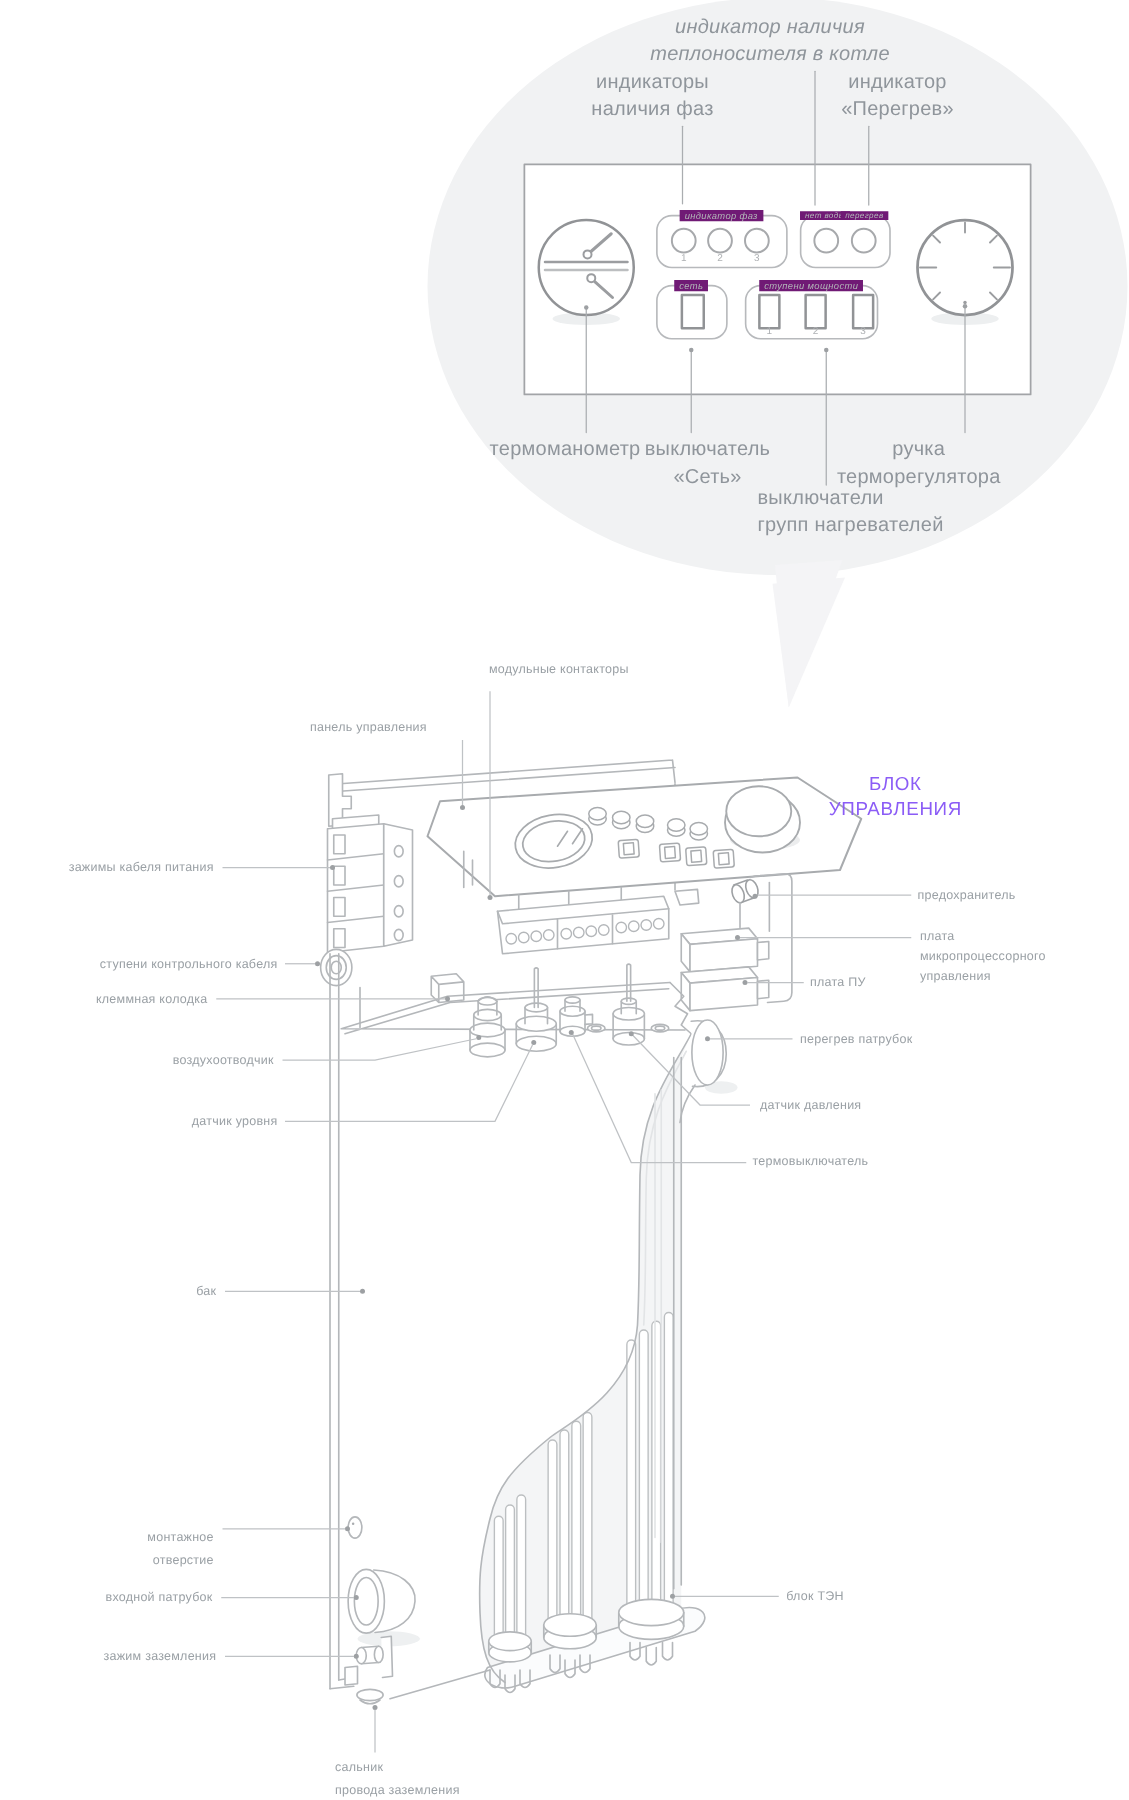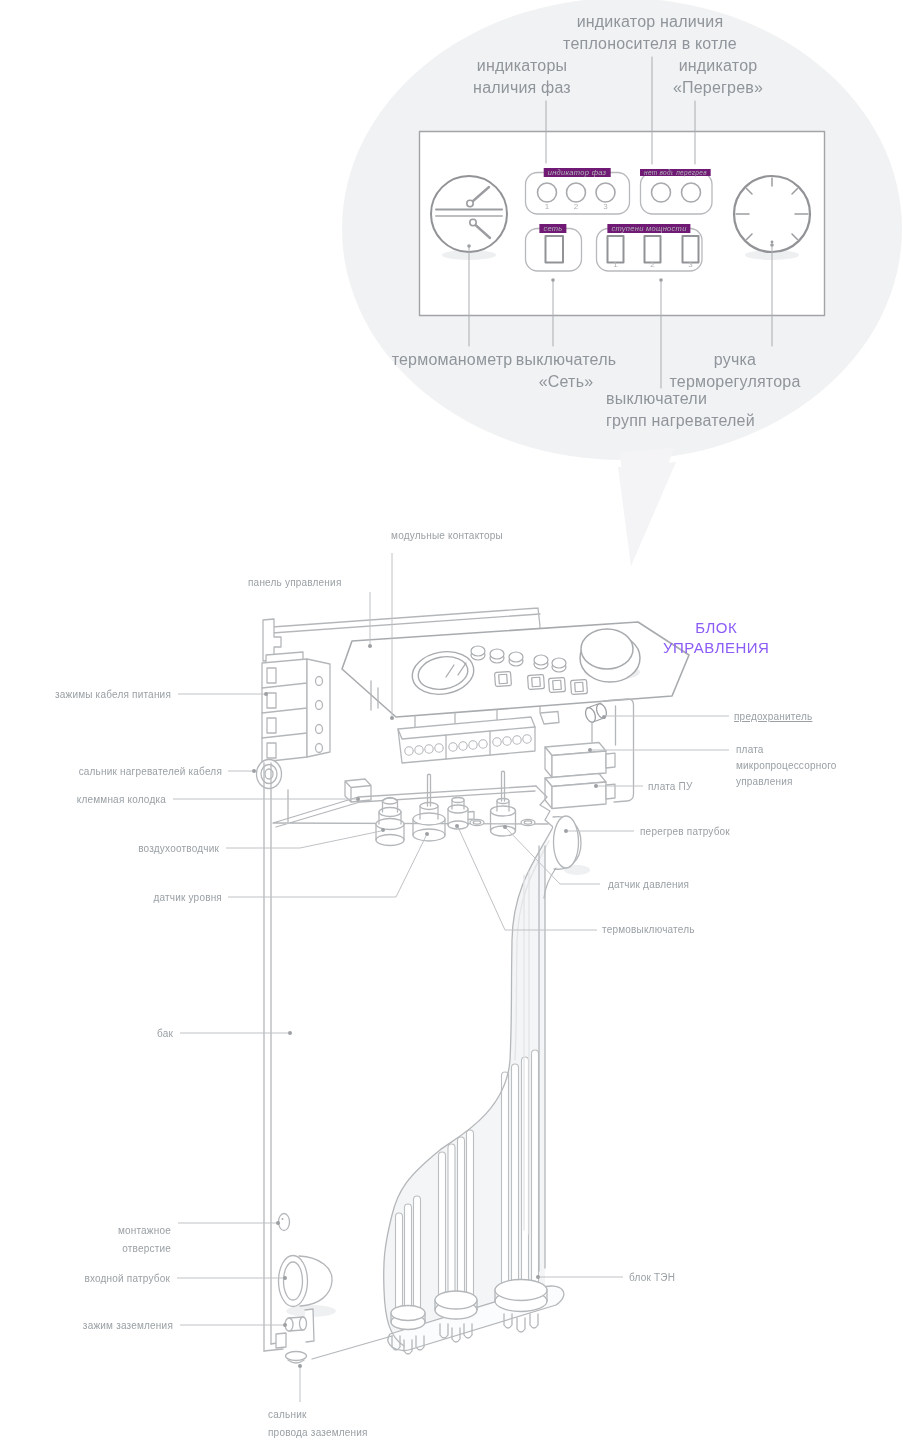--- a/index.html
+++ b/index.html
@@ -381,21 +381,21 @@
     <circle cx="604" cy="717" r="2"></circle>
       <circle cx="590" cy="750" r="2"></circle>
     <circle cx="596" cy="786" r="2"></circle>
       <circle cx="566" cy="831" r="2"></circle>
     <circle cx="505" cy="827" r="2"></circle>
       <circle cx="457" cy="826" r="2"></circle>
     <circle cx="538" cy="1277" r="2"></circle>
   </g>
 </svg>
 
-<div class="blbl c" style="left:650px;top:11px;">индикатор наличия
+<div class="blbl c" style="left:616px;top:11px;font-style:italic;">индикатор наличия
 теплоносителя в котле</div>
 <div class="blbl c" style="left:522px;top:55px;">индикаторы
 наличия фаз</div>
 <div class="blbl c" style="left:718px;top:55px;">индикатор
 «Перегрев»</div>
 <div class="blbl c" style="left:452px;top:349px;">термоманометр</div>
 <div class="blbl c" style="left:566px;top:349px;">выключатель
 «Сеть»</div>
 <div class="blbl c" style="left:735px;top:349px;">ручка терморегулятора</div>
 <div class="blbl" style="left:606px;top:388px;">выключатели
@@ -412,33 +412,33 @@
 <span class="num" style="left:615.5px;top:260px;">1</span>
 <span class="num" style="left:652.5px;top:260px;">2</span>
 <span class="num" style="left:690.5px;top:260px;">3</span>
 
 <div class="lbl c" style="left:447px;top:527px;">модульные контакторы</div>
 <div class="lbl" style="left:248px;top:574px;">панель управления</div>
 <div class="unit-title" style="left:663px;top:618px;">БЛОК
 УПРАВЛЕНИЯ</div>
 
 <div class="lbl r" style="right:732px;top:686px;">зажимы кабеля питания</div>
-<div class="lbl r" style="right:681px;top:763px;">сальник нагревателей кабеля</div>
+<div class="lbl r" style="right:681px;top:763px;">ступени контрольного кабеля</div>
 <div class="lbl r" style="right:737px;top:791px;">клеммная колодка</div>
 <div class="lbl r" style="right:684px;top:840px;">воздухоотводчик</div>
 <div class="lbl r" style="right:681px;top:889px;">датчик уровня</div>
 <div class="lbl r" style="right:730px;top:1025px;">бак</div>
 <div class="lbl r" style="right:732px;top:1222px;margin-left:44px;">монтажное
 отверстие</div>
 <div class="lbl r" style="right:733px;top:1270px;">входной патрубок</div>
 <div class="lbl r" style="right:730px;top:1317px;">зажим заземления</div>
 <div class="lbl" style="left:268px;top:1406px;">сальник
 провода заземления</div>
 
-<div class="lbl" style="left:734px;top:708px;text-decoration:underline;">предохранитель</div>
+<div class="lbl" style="left:734px;top:708px;">предохранитель</div>
 <div class="lbl tight" style="left:736px;top:742px;">плата
 микропроцессорного
 управления</div>
 <div class="lbl" style="left:648px;top:778px;">плата ПУ</div>
 <div class="lbl" style="left:640px;top:823px;">перегрев патрубок</div>
 <div class="lbl" style="left:608px;top:876px;">датчик давления</div>
 <div class="lbl" style="left:602px;top:921px;">термовыключатель</div>
 <div class="lbl" style="left:629px;top:1269px;">блок ТЭН</div>
 
 </body></html>

